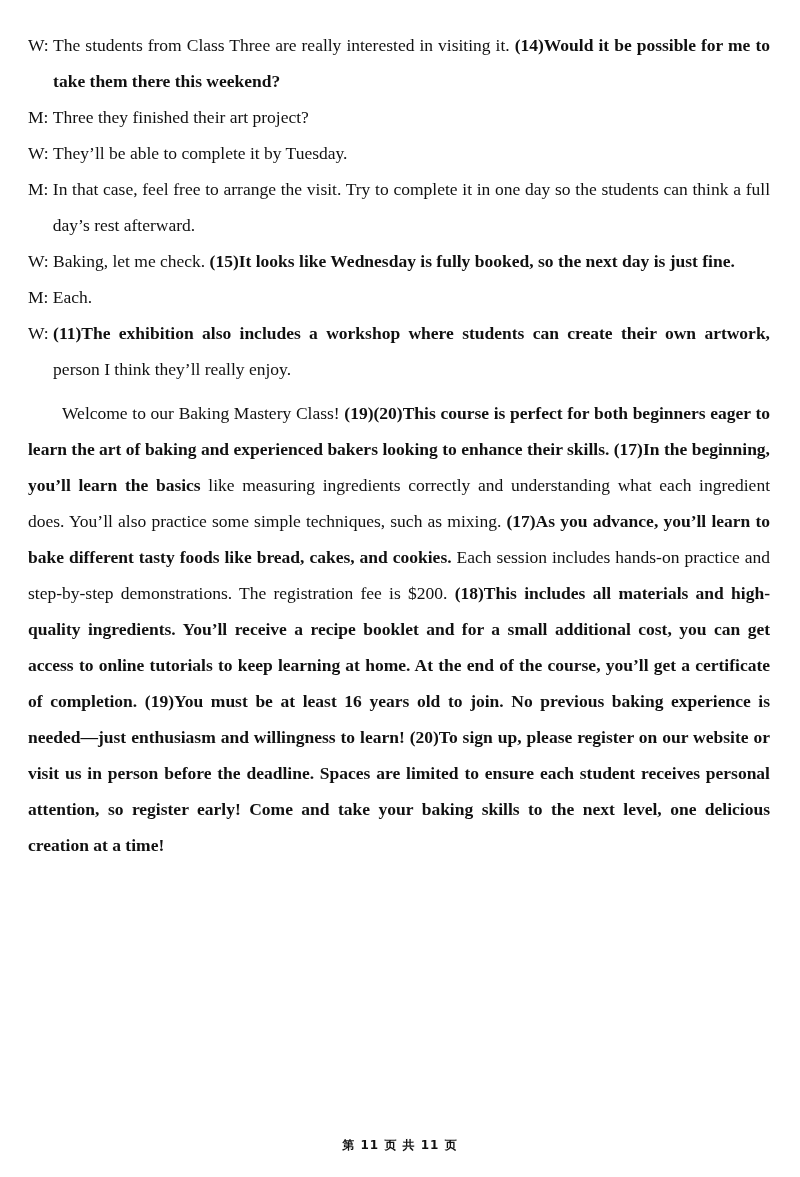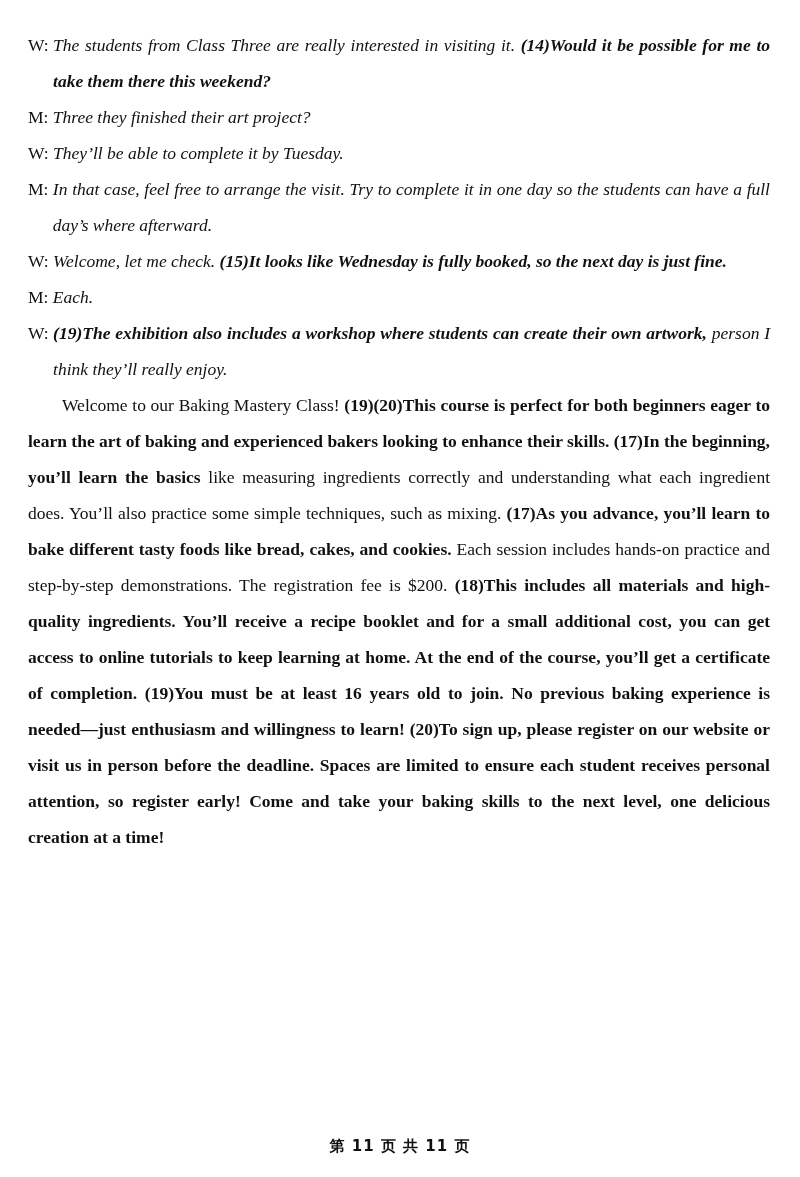--- a/index.html
+++ b/index.html
@@ -5,26 +5,26 @@
     html, body { margin: 0; padding: 0; }
     body {
       width: 800px; height: 1177px; background: #ffffff; position: relative; overflow: hidden;
       font-family: "Liberation Serif", "DejaVu Serif", serif; color: #111;
     }
     .page { position: absolute; left: 28px; top: 27px; width: 742px; }
     .line { font-size: 17.5px; line-height: 36px; white-space: nowrap; }
     .para { font-size: 17.5px; line-height: 36px; text-align: justify; }
     .dlg { display: flex; }
     .spk { flex: 0 0 auto; }
-    .dlg-body { flex: 1 1 auto; font-style: italic; }
-    .indent { text-indent: 34px; }
+    .dlg-body { flex: 1 1 auto; }
+    .indent { text-indent: 34px; margin-top: 8px; }
     b { font-weight: bold; }
     .footer {
       position: absolute; left: 0; right: 0; top: 1137px; text-align: center;
-      font-family: "DejaVu Sans", sans-serif; font-size: 15px; font-weight: bold; letter-spacing: 1px;
+      font-family: "DejaVu Sans", sans-serif; font-size: 12px; font-weight: bold; letter-spacing: 1px;
     }
   </style>
 </head>
 <body>
 
 <div class="page">
   <div>
 
     <div class="para dlg">
       <span class="spk">W:</span>&nbsp;
@@ -38,39 +38,39 @@
       <span class="dlg-body">Three they finished their art project?</span>
     </div>
 
     <div class="para dlg">
       <span class="spk">W:</span>&nbsp;
       <span class="dlg-body">They’ll be able to complete it by Tuesday.</span>
     </div>
 
     <div class="para dlg">
       <span class="spk">M:</span>&nbsp;
-      <span class="dlg-body">In that case, feel free to arrange the visit. Try to complete it in one day so the students can have a full day’s where afterward.</span>
+      <span class="dlg-body">In that case, feel free to arrange the visit. Try to complete it in one day so the students can think a full day’s rest afterward.</span>
     </div>
 
     <div class="para dlg">
       <span class="spk">W:</span>&nbsp;
       <span class="dlg-body">
-        <span>Welcome, let me check. </span><b>(15)It looks like Wednesday is fully booked, so the next day is just fine.</b>
+        <span>Baking, let me check. </span><b>(15)It looks like Wednesday is fully booked, so the next day is just fine.</b>
       </span>
     </div>
 
     <div class="para dlg">
       <span class="spk">M:</span>&nbsp;
       <span class="dlg-body">Each.</span>
     </div>
 
     <div class="para dlg">
       <span class="spk">W:</span>&nbsp;
       <span class="dlg-body">
-        <b>(19)The exhibition also includes a workshop where students can create their own artwork,</b><span> person I think they’ll really enjoy.</span>
+        <b>(11)The exhibition also includes a workshop where students can create their own artwork,</b><span> person I think they’ll really enjoy.</span>
       </span>
     </div>
   </div>
 
 
   <div class="para indent"><span>Welcome to our Baking Mastery Class! </span><b>(19)(20)This course is perfect for both beginners eager to learn the art of baking and experienced bakers looking to enhance their skills. (17)In the beginning, you’ll learn the basics</b><span> like measuring ingredients correctly and understanding what each ingredient does. You’ll also practice some simple techniques, such as mixing. </span><b>(17)As you advance, you’ll learn to bake different tasty foods like bread, cakes, and cookies.</b><span> Each session includes hands-on practice and step-by-step demonstrations. The registration fee is $200. </span><b>(18)This includes all materials and high-quality ingredients. You’ll receive a recipe booklet and for a small additional cost, you can get access to online tutorials to keep learning at home. At the end of the course, you’ll get a certificate of completion. (19)You must be at least 16 years old to join. No previous baking experience is needed—just enthusiasm and willingness to learn! (20)To sign up, please register on our website or visit us in person before the deadline. Spaces are limited to ensure each student receives personal attention, so register early! Come and take your baking skills to the next level, one delicious creation at a time!</b></div>
 </div>
 
 <div class="footer">第 11 页 共 11 页</div>
 

